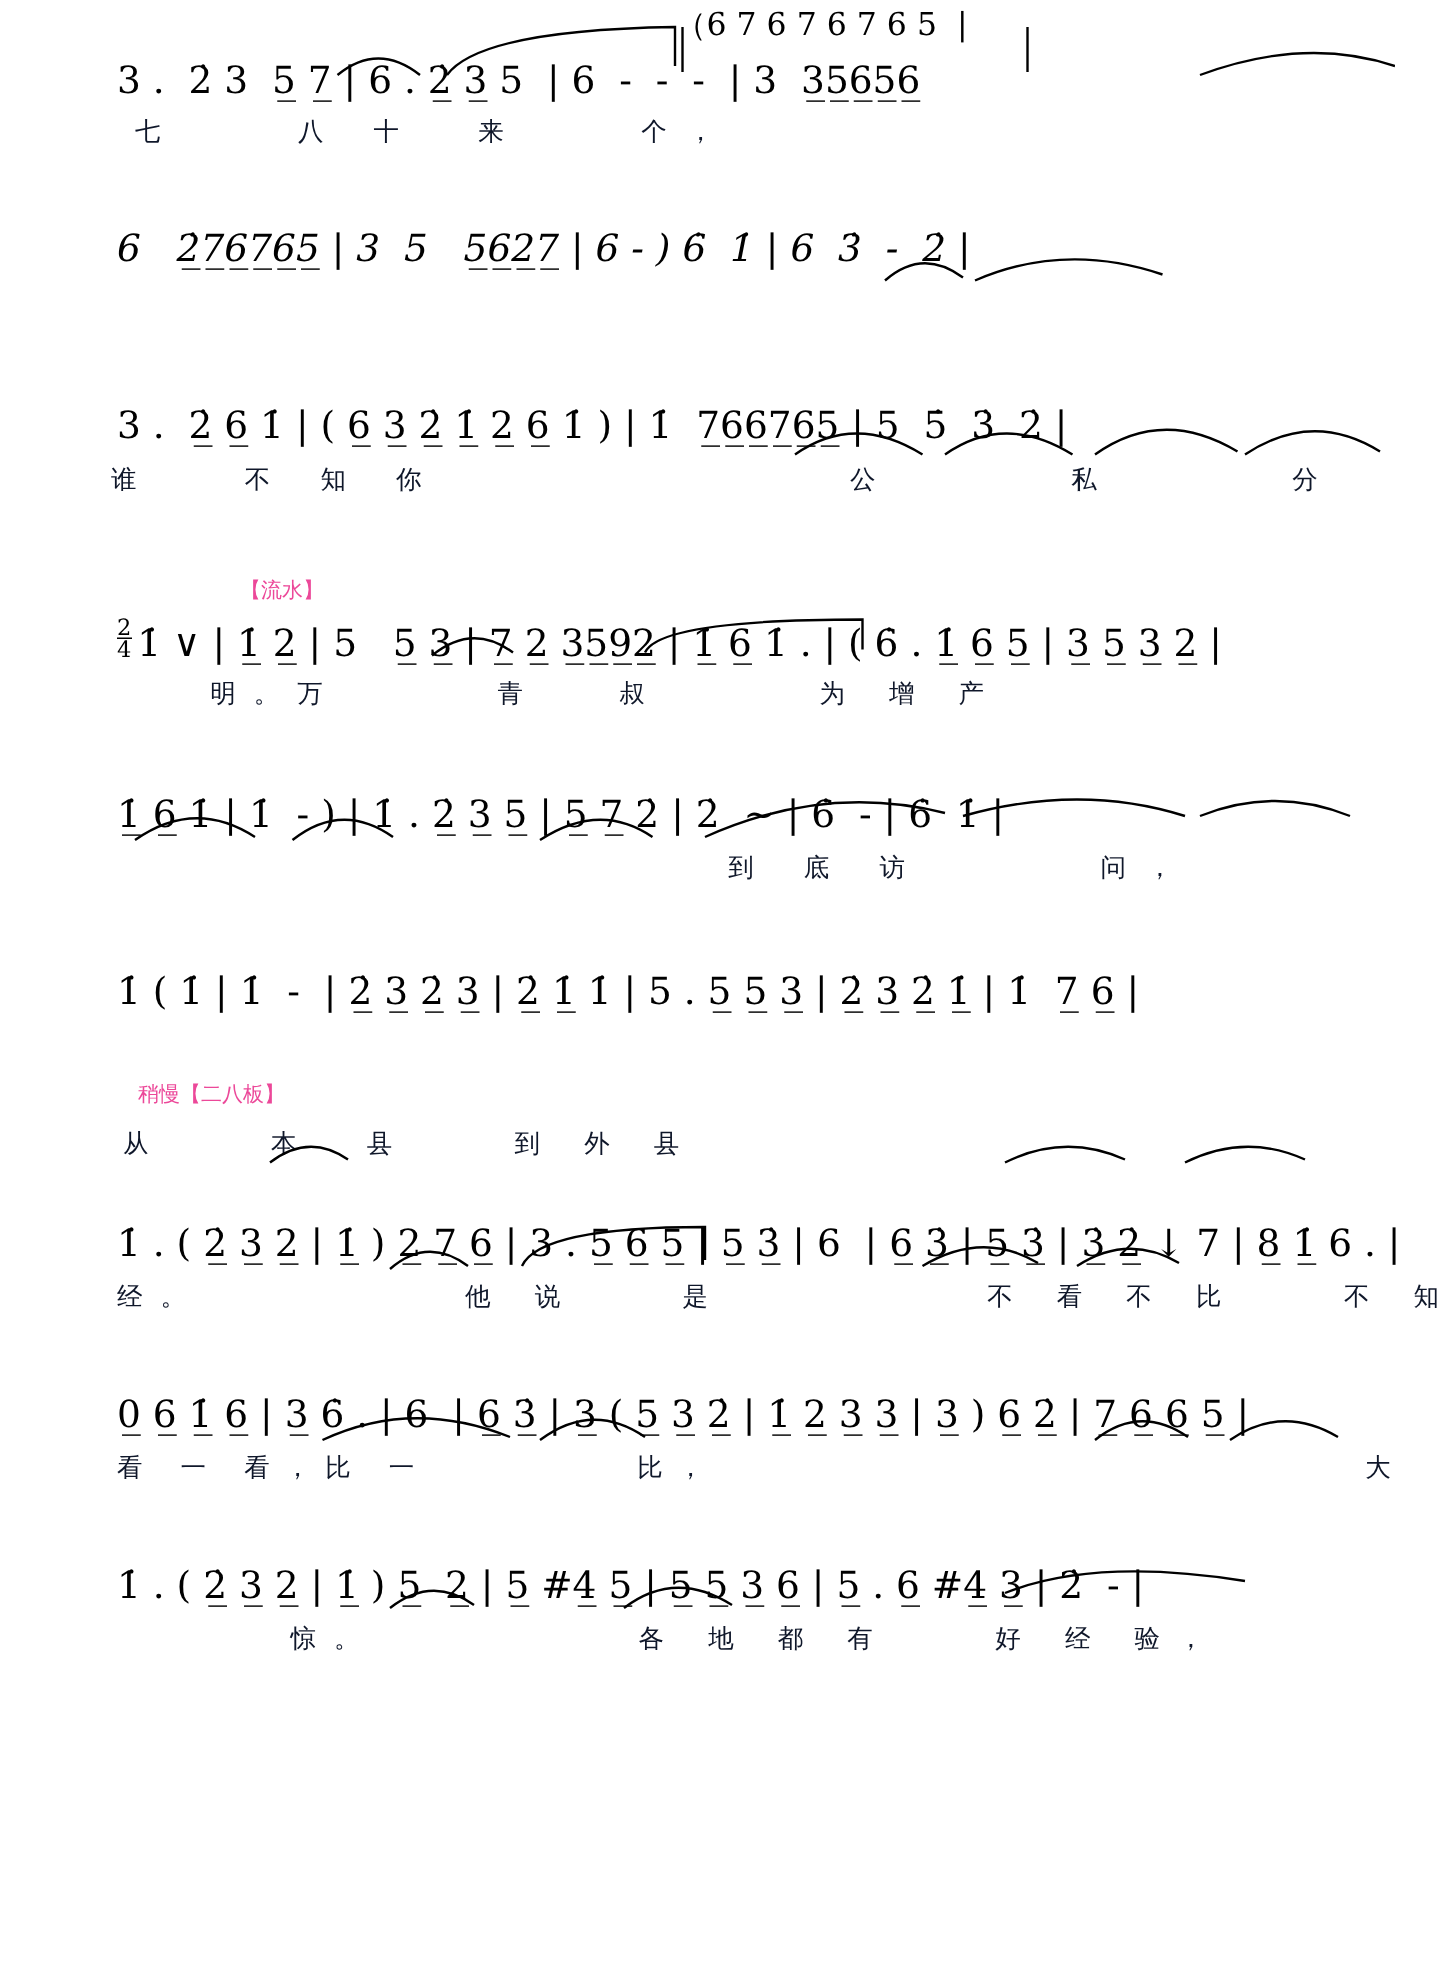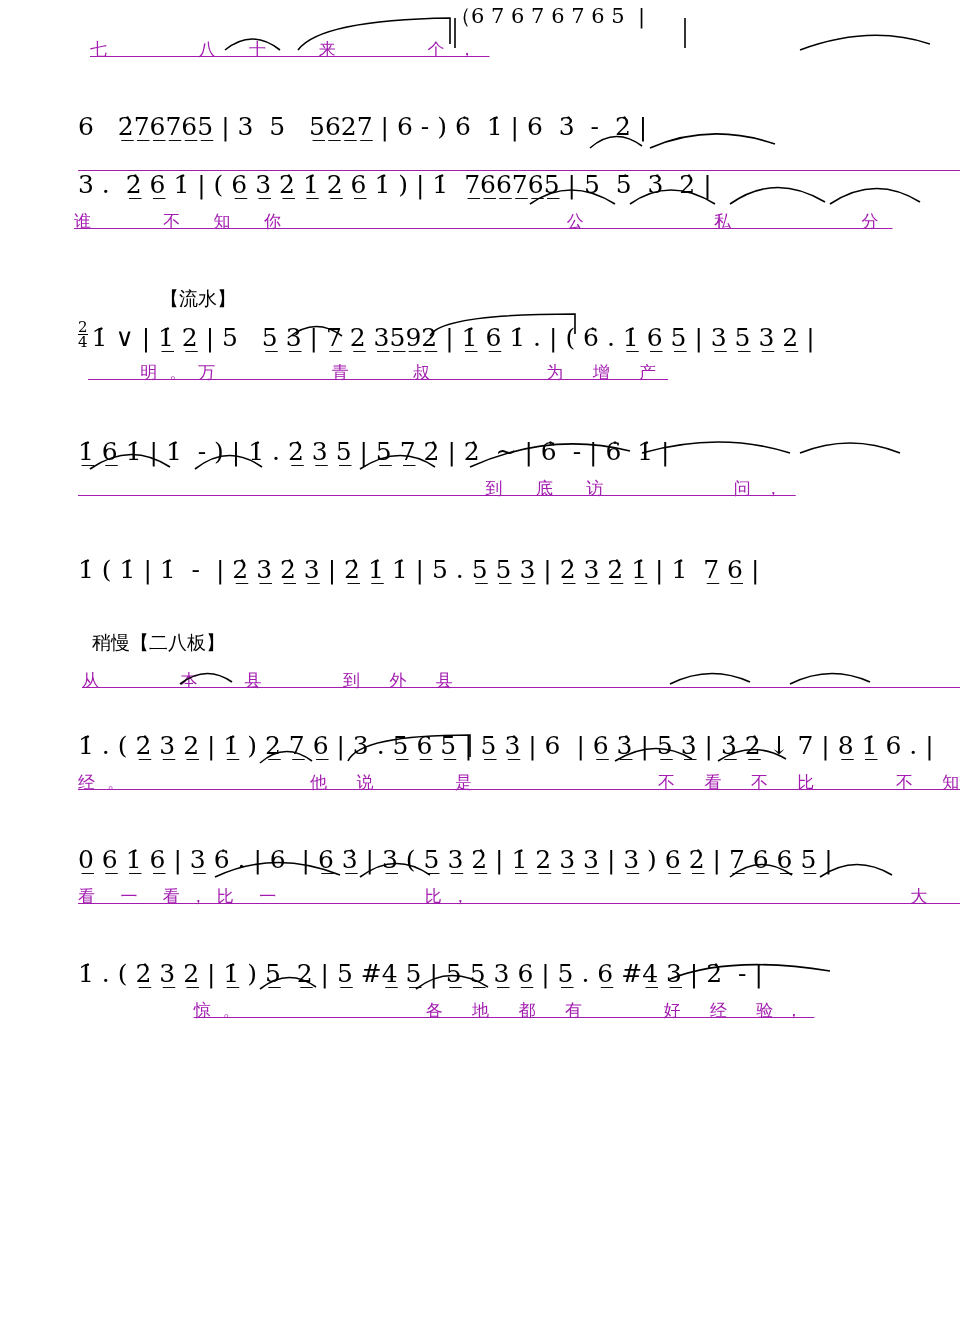--- a/index.html
+++ b/index.html
@@ -32,28 +32,27 @@
     font-size: 25px;
     letter-spacing: 0px;
     white-space: pre;
     line-height: 1;
     color: #000;
   }
   .lyrics-row {
     font-family: "DejaVu Sans", sans-serif;
     font-size: 17px;
     white-space: pre;
-    color: #a21caf;
+    color: #0f172a;
     line-height: 1;
-    text-decoration: underline;
   }
   .tag {
     font-family: Liberation Mono, monospace;
-    font-size: 19px;
-    color: #000000;
+    font-size: 14px;
+    color: #ec4899;
     white-space: pre;
   }
   .pre-notes {
     font-family: "DejaVu Serif", serif;
     font-size: 21px;
     white-space: pre;
     color: #000;
     line-height: 1;
   }
   .watermark {
@@ -87,33 +86,34 @@
 
   <div class="system" style="padding-top:6px;">
     <div class="pre-notes" style="margin-left:420px;">（6 7 6 7 6 7 6 5  |</div>
     <svg class="slurlayer" width="900" height="86" style="top:2px;">
       <path d="M195,48 Q222,26 250,48" stroke="#000" fill="none" stroke-width="1.6"></path>
       <path d="M268,48 Q290,18 420,16 L420,42" stroke="#000" fill="none" stroke-width="1.6"></path>
       <path d="M425,16 L425,46" stroke="#000" fill="none" stroke-width="1.6"></path>
       <path d="M655,16 L655,46" stroke="#000" fill="none" stroke-width="1.6"></path>
       <path d="M770,48 Q840,22 900,42" stroke="#000" fill="none" stroke-width="1.6"></path>
     </svg>
+    <div class="notes-row" style="margin-top:14px; padding-left:48px;">3 .  2̇ 3  5̲ 7̲ | 6 . 2̲̇ 3̲ 5  | 6  -  -  -  | 3  3̲5̲6̲5̲6̲</div>
     <div class="lyrics-row" style="margin-top:14px; padding-left:60px; letter-spacing:14px;">七    八 十  来    个，</div>
   </div>
 
   <div class="system" style="margin-top:56px;">
     <svg class="slurlayer" width="900" height="60" style="top:-6px;">
       <path d="M560,40 Q585,18 612,38" stroke="#000" fill="none" stroke-width="1.6"></path>
       <path d="M620,40 Q680,14 745,36" stroke="#000" fill="none" stroke-width="1.6"></path>
     </svg>
-    <div class="notes-row" style="padding-left:48px;">6   2̲̇7̲6̲7̲6̲5̲ | 3  5   5̲6̲2̲7̲ | 6 - ) 6̇  1̇ | 6  3̇  -  2̇ |</div>
+    <div class="notes-row" style="padding-left:48px;font-style:italic;">6   2̲̇7̲6̲7̲6̲5̲ | 3  5   5̲6̲2̲7̲ | 6 - ) 6̇  1̇ | 6  3̇  -  2̇ |</div>
     <div class="lyrics-row" style="margin-top:16px; padding-left:48px; letter-spacing:12px;">                                                      论        觉    悟</div>
   </div>
 
-  <div class="system" style="">
+  <div class="system" style="margin-top:60px;">
     <svg class="slurlayer" width="900" height="60" style="top:-12px;">
       <path d="M500,44 Q540,16 585,44" stroke="#000" fill="none" stroke-width="1.6"></path>
       <path d="M600,44 Q640,16 685,44" stroke="#000" fill="none" stroke-width="1.6"></path>
       <path d="M700,44 Q745,12 795,42" stroke="#000" fill="none" stroke-width="1.6"></path>
       <path d="M800,44 Q845,14 890,42" stroke="#000" fill="none" stroke-width="1.6"></path>
     </svg>
     <div class="notes-row" style="padding-left:48px;">3 .  2̲̇ 6̲ 1̇ | ( 6̲ 3̲ 2̲̇ 1̲̇ 2̲ 6̲ 1̇ ) | 1̇  7̲6̲6̲7̲6̲5̲ | 5  5̇  3̇  2̇ |</div>
     <div class="lyrics-row" style="margin-top:16px; padding-left:44px; letter-spacing:14px;">谁   不 知 你              公      私      分</div>
   </div>
 

